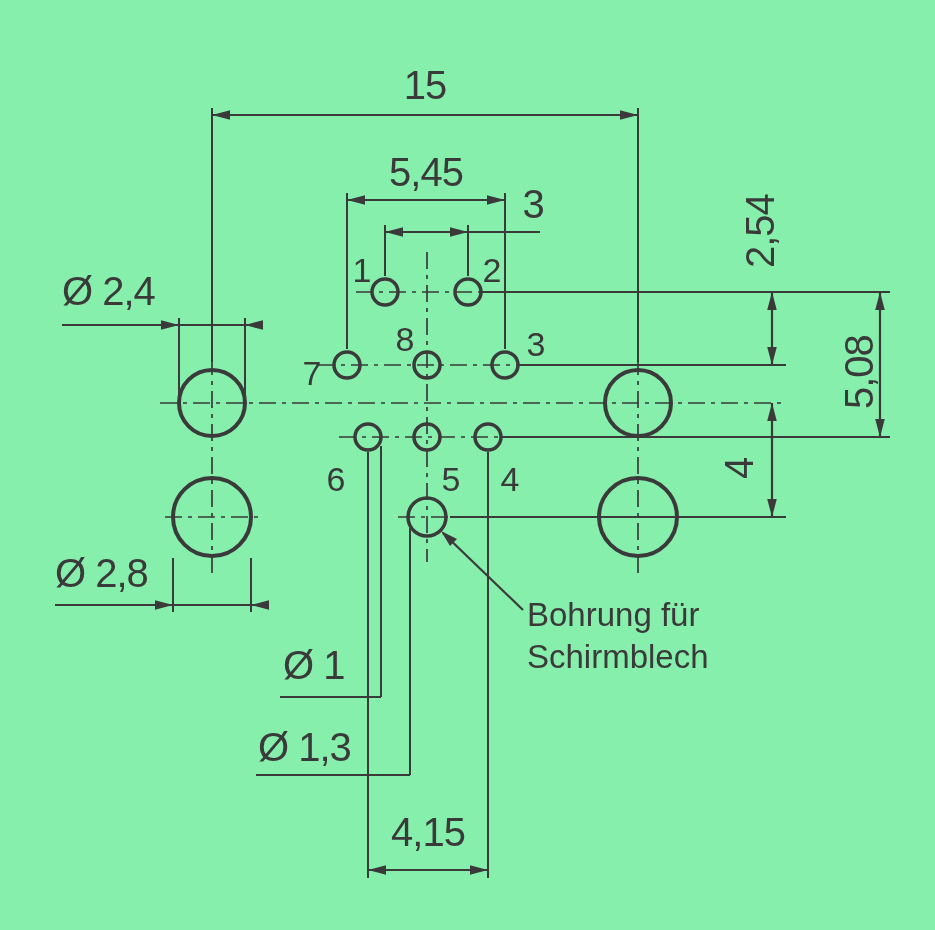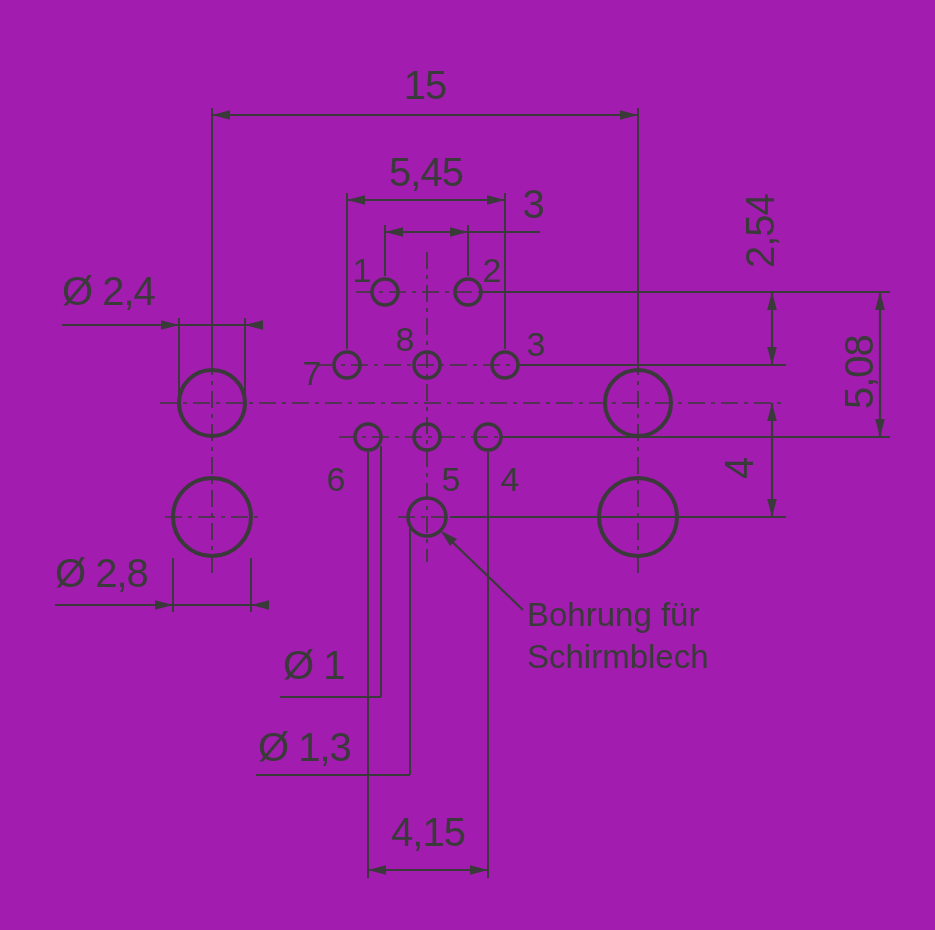--- a/index.html
+++ b/index.html
@@ -1,16 +1,16 @@
 <!DOCTYPE html>
 <html><head>
 <meta charset="utf-8">
 <style>
   html,body{margin:0;padding:0;background:#ffffff;}
-  .canvas{position:relative;width:935px;height:930px;background:#a21caf;overflow:hidden;}
+  .canvas{position:relative;width:935px;height:930px;background:#86efac;overflow:hidden;}
   .t{font-family:"Liberation Sans",sans-serif;fill:#3a3a3a;}
   .t-dim{font-size:40px;letter-spacing:-1px;}
   .t-pin{font-size:34px;}
   .t-note{font-size:33px;}
   .obj{stroke:#3a3a3a;fill:none;stroke-width:4;}
   .obj-sm{stroke:#3a3a3a;fill:none;stroke-width:3.5;}
   .ext{stroke:#3a3a3a;stroke-width:2;fill:none;stroke-linecap:butt;}
   .dim{stroke:#3a3a3a;stroke-width:2.2;fill:none;}
   .cl{stroke:#3a3a3a;stroke-width:1.7;fill:none;stroke-dasharray:17 6 4 6;}
   .arr{fill:#3a3a3a;stroke:none;}

